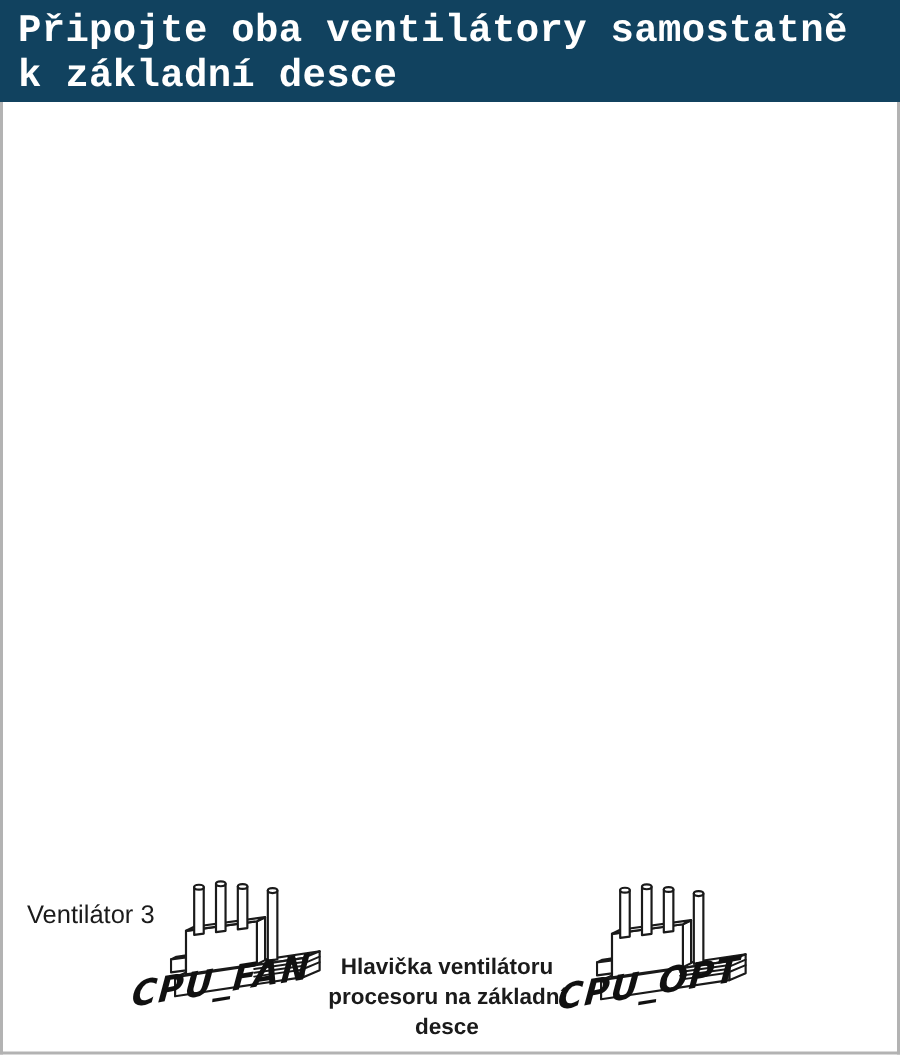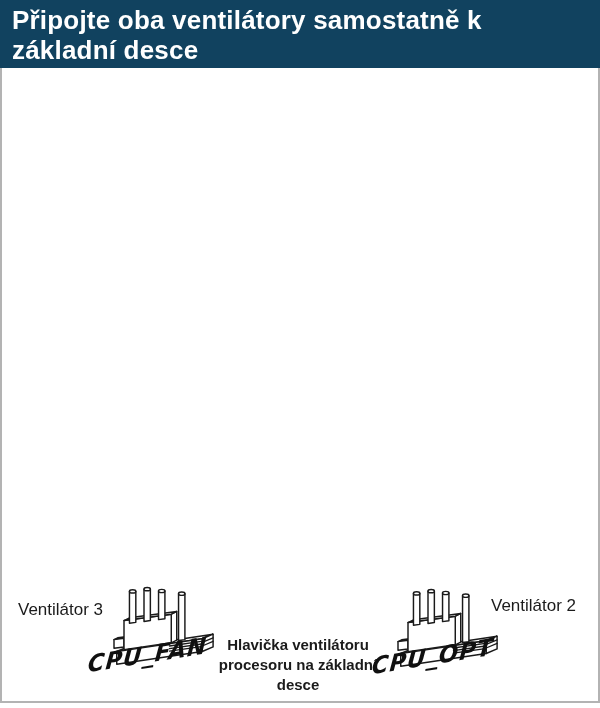--- a/index.html
+++ b/index.html
@@ -1,19 +1,19 @@
 <!DOCTYPE html>
 <html><head>
 <meta charset="utf-8">
 <style>
   html,body{margin:0;padding:0;background:#ffffff;}
   body{font-family:"Liberation Sans",sans-serif;}
   .page{position:relative;width:600px;height:708px;background:#ffffff;overflow:hidden;}
   .frame{position:absolute;left:0;top:0;width:596px;height:701px;border:2px solid #b3b3b3;border-top:none;pointer-events:none;}
-  .titlebar{position:absolute;top:0;left:0;width:600px;height:68px;background:#11425f;box-sizing:border-box;padding:5px 12px;z-index:2;}
+  .titlebar{position:absolute;top:0;left:0;width:600px;height:68px;background:#11425f;box-sizing:border-box;padding:5px 12px;z-index:2;font-family:Liberation Mono, monospace;}
   .titlebar h1{margin:0;color:#ffffff;font-size:26px;line-height:30px;font-weight:700;letter-spacing:.2px;}
   .fan-label{position:absolute;font-size:17px;color:#1b1b1b;white-space:nowrap;}
   #fan1-label{left:18px;top:600px;}
   #fan2-label{left:491px;top:596px;}
   .caption{position:absolute;left:210px;top:607px;width:176px;text-align:center;font-size:15px;line-height:20px;font-weight:700;color:#1b1b1b;margin-top:28px;}
   .connector{position:absolute;margin:0;padding:0;}
   #connector1{left:113px;top:586px;}
   #connector2{left:397px;top:588px;}
   .connector-name{position:absolute;font-family:"DejaVu Sans",sans-serif;font-style:italic;font-weight:700;font-size:23px;color:#101010;letter-spacing:1px;transform:rotate(-9deg) skewX(-14deg);transform-origin:left center;white-space:nowrap;}
   #name1{left:88px;top:651px;}
@@ -77,15 +77,14 @@
   <div class="caption">Hlavička ventilátoru procesoru na základní desce</div>
 
   <figure class="connector" id="connector2">
     <svg width="102" height="80" viewBox="0 0 112 88">
       <use href="#fan-header"></use>
     </svg>
   </figure>
 
   <div class="connector-name" id="name2">CPU_OPT</div>
 
-  <div class="fan-label" id="fan2-label">Ventilátor 2</div>
 
 </div>
 
 </body></html>

